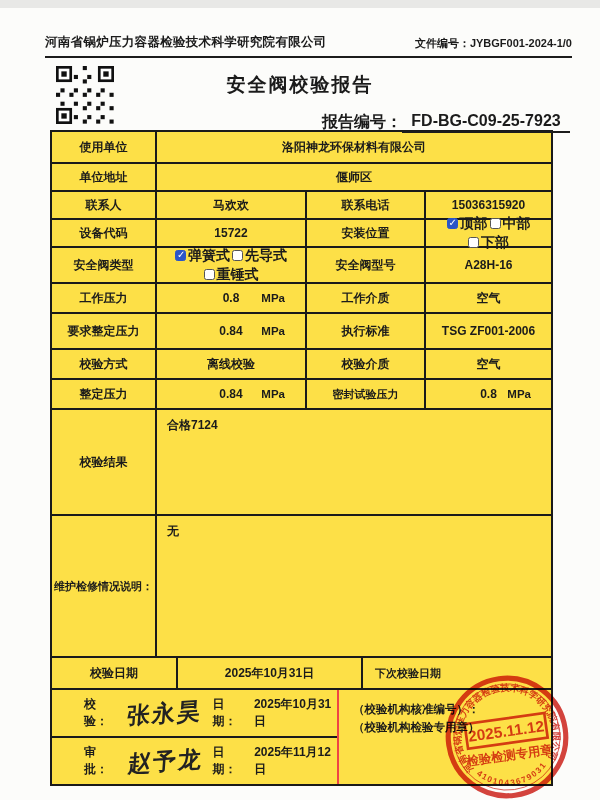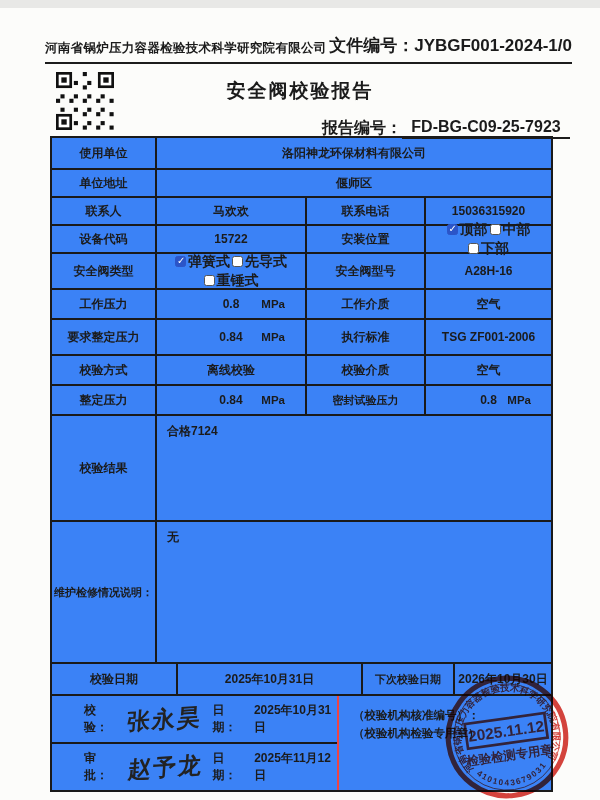--- a/index.html
+++ b/index.html
@@ -9,31 +9,31 @@
     background:#fcfcfa; color:#1b1b1b;
     font-family:"Liberation Sans","DejaVu Sans",sans-serif;
     font-weight:700; overflow:hidden;
   }
   
   .hdr {
     margin:26px 28px 0 45px; display:flex; justify-content:space-between;
     align-items:flex-end; border-bottom:2.5px solid #1c1c1c; padding-bottom:5px;
   }
   .hdr-company { font-size:12.5px; letter-spacing:.3px; }
-  .hdr-doc { font-size:17px; white-space:nowrap; }
+  .hdr-doc { font-size:11px; white-space:nowrap; }
   
   .titleblock { position:relative; height:66px; margin-top:6px; }
   .qr { position:absolute; left:53px; top:2px; width:64px; height:58px; }
   .doc-title { text-align:center; font-size:19px; letter-spacing:2px; padding-top:8px; }
   .report-line { display:flex; justify-content:flex-end; align-items:center;
     margin:14px 30px 0 0; font-size:16px;padding-left:19px; }
   .report-no { display:inline-block; min-width:168px; text-align:center;
     border-bottom:2px solid #1c1c1c; padding:0 6px 1px 6px; }
   
-  .tbl { margin-left:50px; width:503px; border:2px solid #1a1a1a; background:#3b82f6; }
+  .tbl { margin-left:50px; width:503px; border:2px solid #1a1a1a; background:#fde047; }
   .tr { display:flex; border-top:2px solid #1a1a1a; }
   .tr:first-child { border-top:none; }
   .td { border-left:2px solid #1a1a1a; display:flex; align-items:center;
         justify-content:center; font-size:12px; text-align:center; position:relative; }
   .td:first-child { border-left:none; }
   .w1 { width:103px; } .w2 { width:150px; } .w3 { width:119px; } .w4 { flex:1; }
   .dw1 { width:124px; } .dw2 { width:185px; } .dw3 { width:92px; } .dw4 { flex:1; }
   .small { font-size:11px; }
   .topleft { align-items:flex-start; justify-content:flex-start;
              text-align:left; padding:7px 10px; }
@@ -223,21 +223,20 @@
 
     <div class="tr" style="height:142px">
       <div class="td w1 small">维护检修情况说明：</div>
       <div class="td w4 topleft">无</div>
     </div>
 
     <div class="tr" style="height:32px">
       <div class="td dw1">校验日期</div>
       <div class="td dw2">2025年10月31日</div>
       <div class="td dw3 small">下次校验日期</div>
-      <div class="td dw4">2026年10月30日</div>
     </div>
 
     <div class="sigwrap">
       <div class="sigleft">
         <div class="sigrow sigrow1">
           <span>校验：</span>
           <span class="signame">张永昊</span>
           <span>日期：</span>
           <span>2025年10月31日</span>
         </div>

